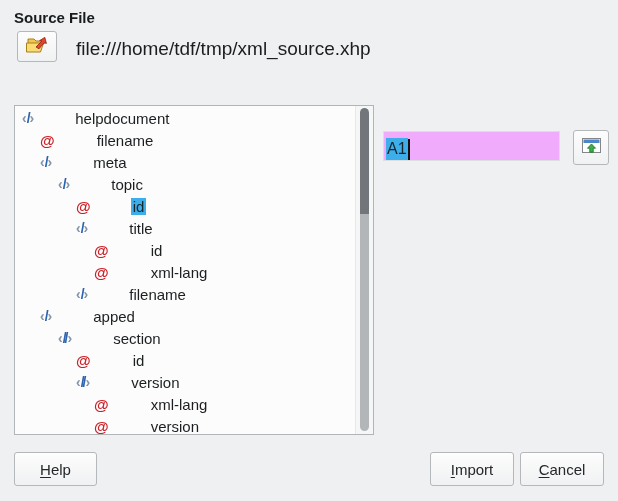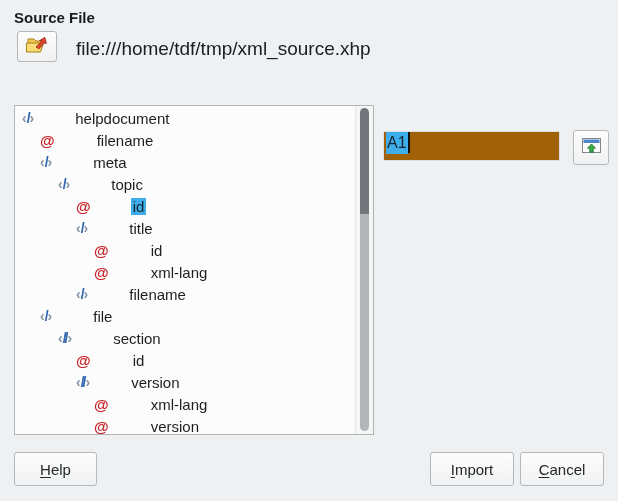--- a/index.html
+++ b/index.html
@@ -64,22 +64,22 @@
   }
   #tree-scroll-thumb {
     position: absolute; left: 0; top: 0; width: 9px; height: 106px;
     background: #72767a; border-radius: 5px 5px 0 0;
   }
 
   
   #mapped-label { position: absolute; left: 384px; top: 106px; font-size: 15px; color: #1b1e20; }
   #mapped-input {
     position: absolute; left: 383px; top: 131px; width: 177px; height: 30px;
-    background: #a16207; border: 1px solid #dcdfe1;
-    display: flex; align-items: flex-start; padding-left: 2px;
+    background: #f0abfc; border: 1px solid #dcdfe1;
+    display: flex; align-items: flex-end; padding-left: 2px;
     font-size: 16px; cursor: text;
   }
   #mapped-input .selected-text { background: #3daee9; color: #15262e; padding: 2px 1px; }
   #mapped-input .caret { display: inline-block; width: 2px; height: 21px; background: #111; }
 
   #shrink-btn { left: 573px; top: 130px; width: 36px; height: 35px; }
 
   #help-btn   { left: 14px;  top: 452px; width: 83px; height: 34px; text-align: right; }
   #import-btn { left: 430px; top: 452px; width: 84px; height: 34px; }
   #cancel-btn { left: 520px; top: 452px; width: 84px; height: 34px; }
@@ -169,21 +169,21 @@
             <span class="br">›</span>
           </span>
           <span class="tlabel">filename</span>
         </div>
         <div class="trow" style="padding-left: 25px;">
           <span class="ticon">
             <span class="br">‹</span>
             <span class="sl">/</span>
             <span class="br">›</span>
           </span>
-          <span class="tlabel">file</span>
+          <span class="tlabel">apped</span>
         </div>
         <div class="trow" style="padding-left: 43px;">
           <span class="ticon">
             <span class="br">‹</span>
             <span class="sl">//</span>
             <span class="br">›</span>
           </span>
           <span class="tlabel">section</span>
         </div>
         <div class="trow" style="padding-left: 61px;">

